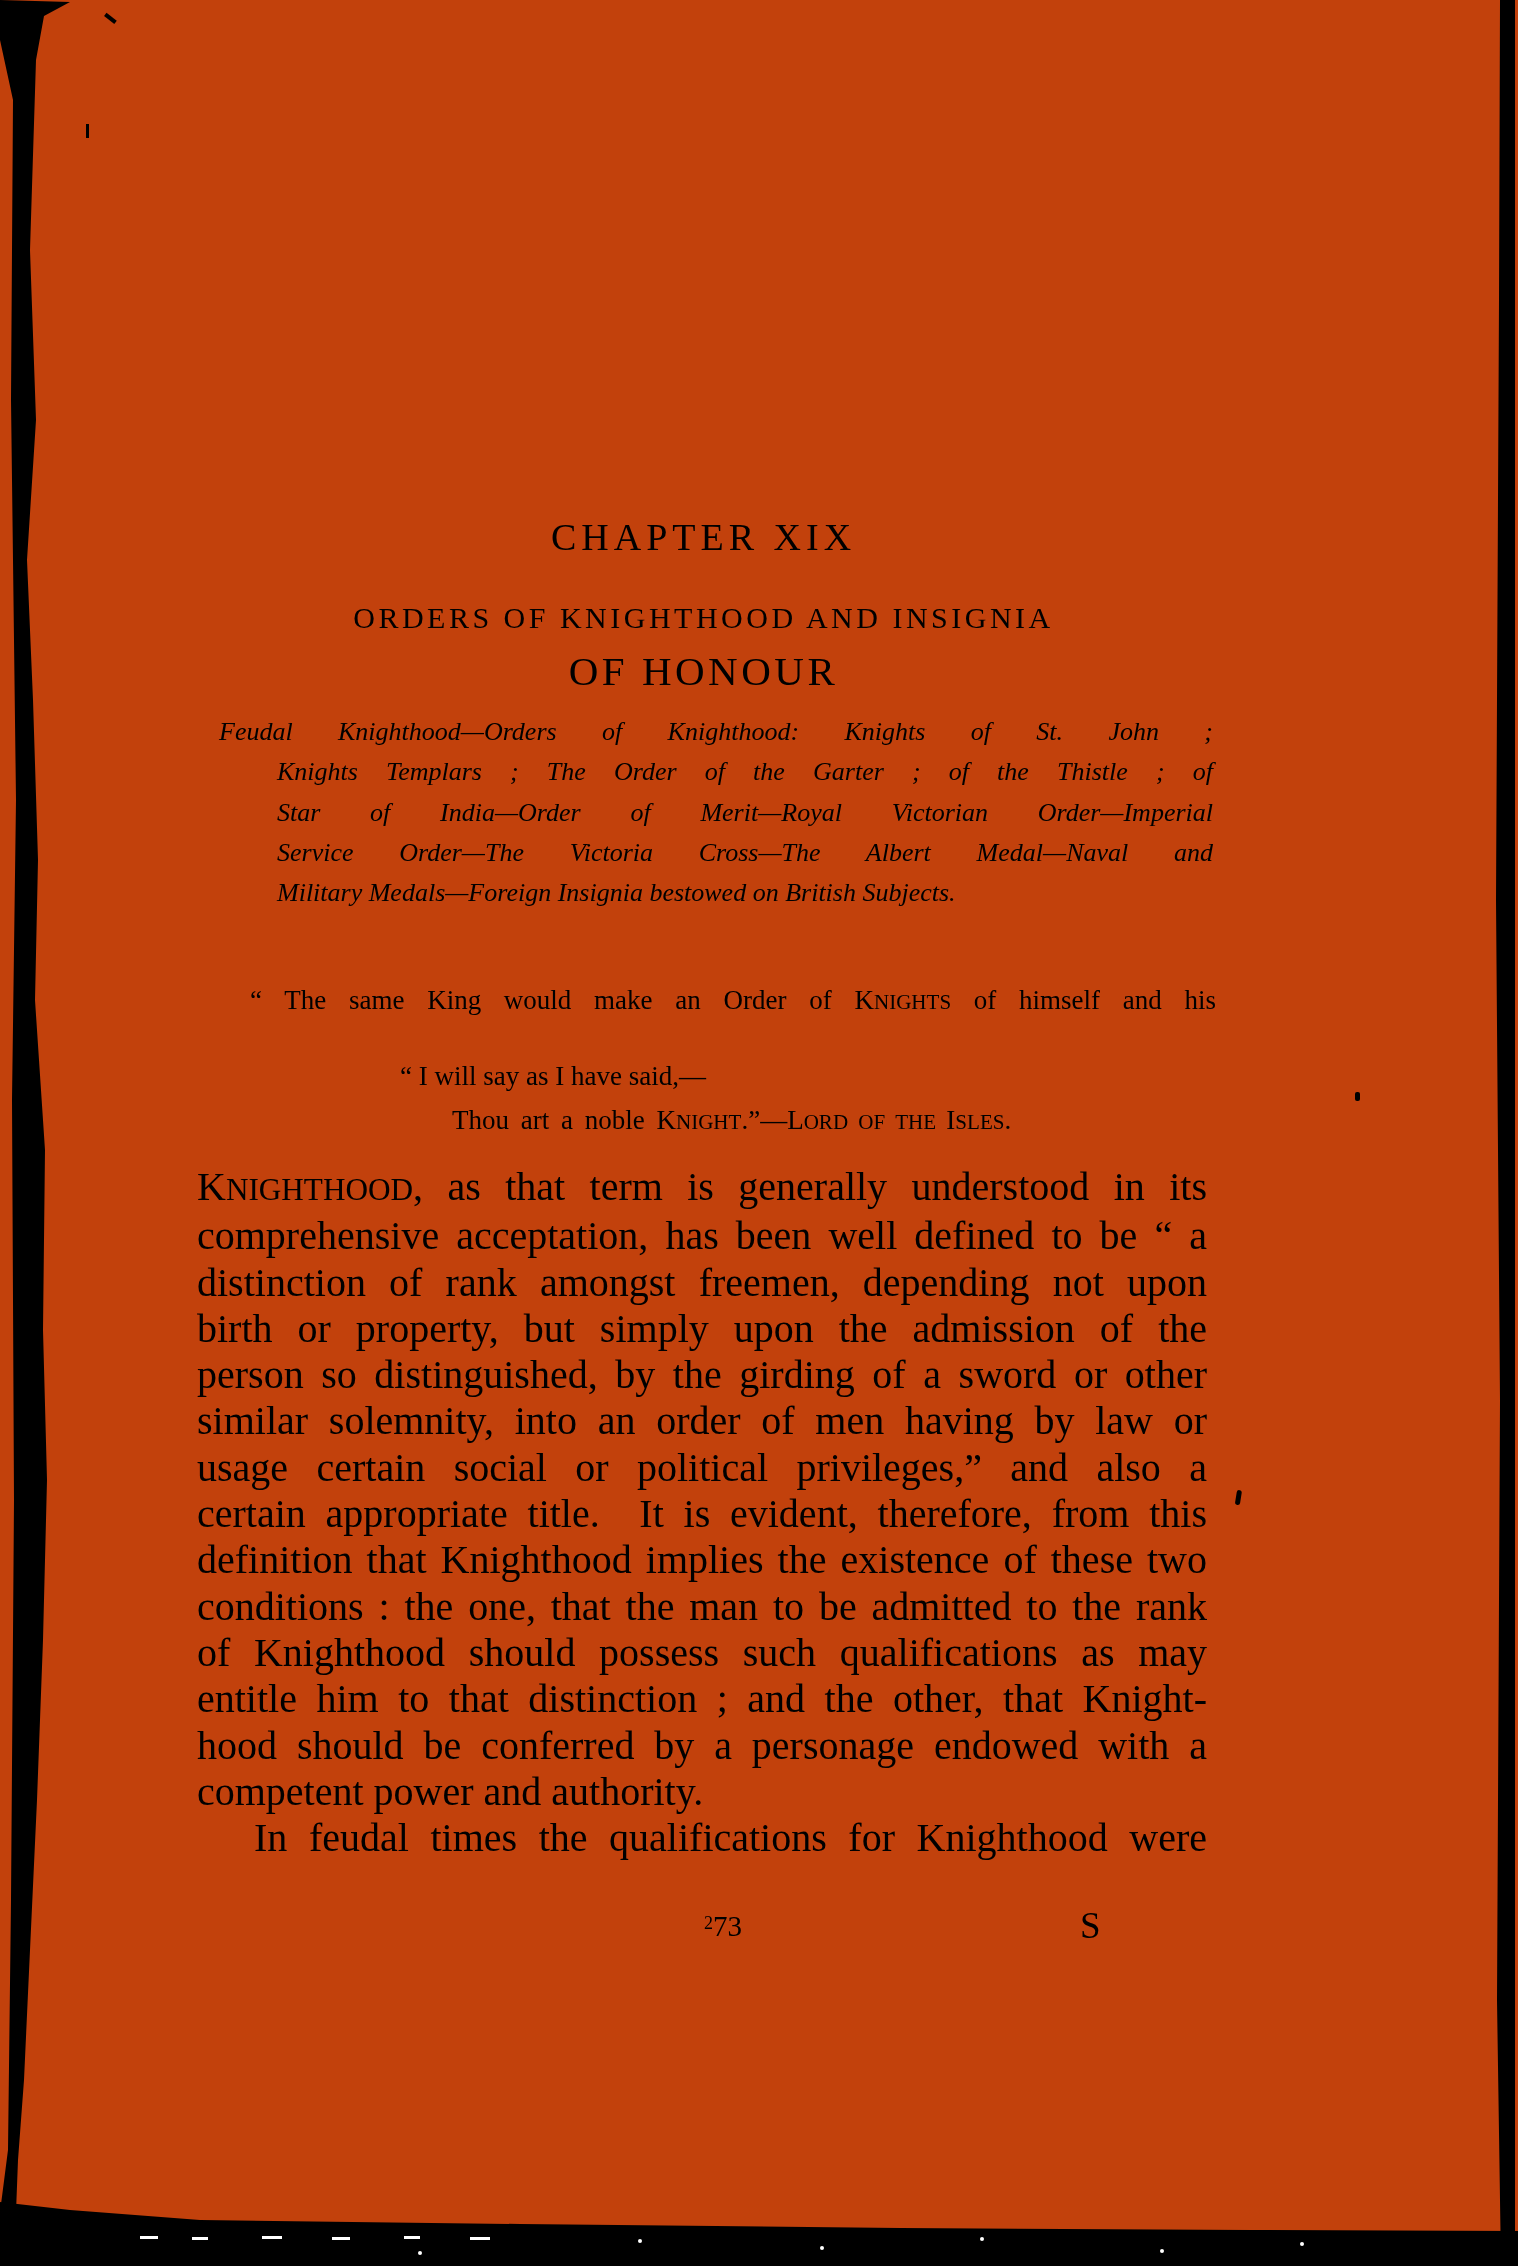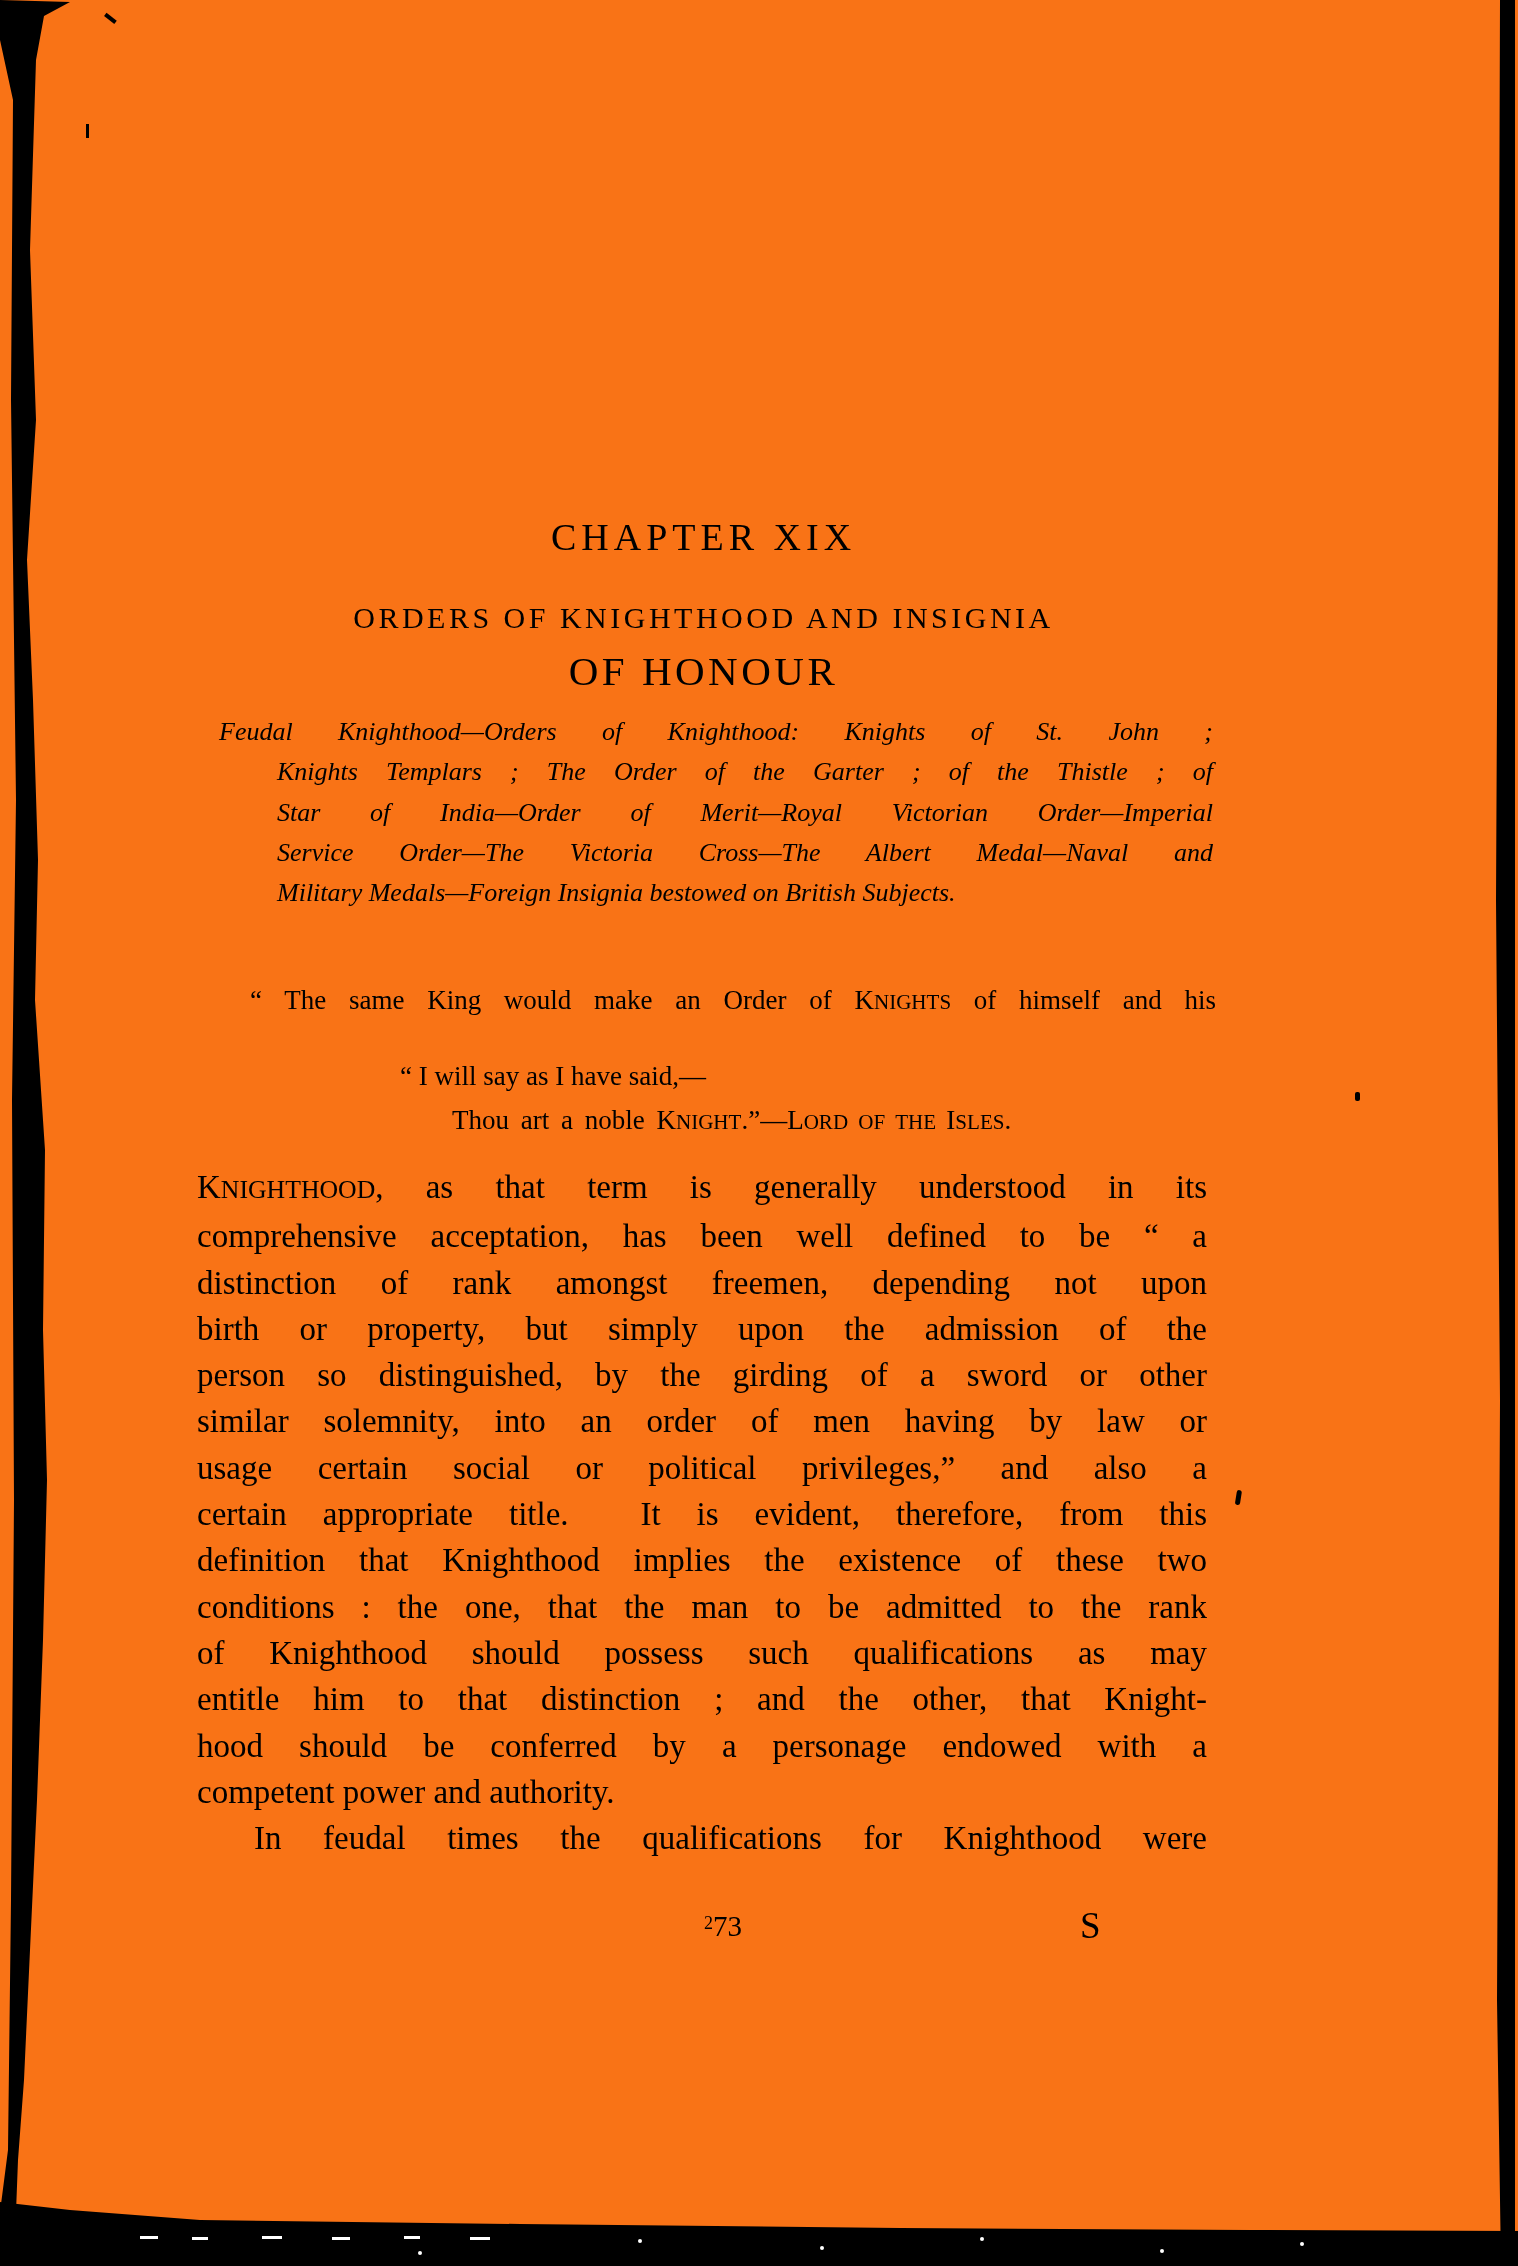--- a/index.html
+++ b/index.html
@@ -19,33 +19,33 @@
   .t2{top:647px;font-size:41px;letter-spacing:3.5px;}
   .summary{top:712px;left:205px;width:1008px;font-size:26px;line-height:40.3px;font-style:italic;}
   .summary > div{text-align:justify;text-align-last:justify;padding-left:72px;}
   .summary > div:first-child{padding-left:14px;}
   .summary > div:last-child{text-align-last:left;}
   .epi{font-size:27px;line-height:1.2;white-space:nowrap;}
   .e1l1{left:250px;top:966px;width:966px;text-align:justify;text-align-last:justify;white-space:normal;margin-top:18px;}
   .e1l2{left:197px;top:1011px;}
   .e2l1{left:400px;top:1060px;}
   .e2l2{left:452px;top:1104px;word-spacing:5px;}
-  .bodytext{top:1164px;left:197px;width:1010px;font-size:33px;line-height:46.3px;}
+  .bodytext{top:1164px;left:197px;width:1010px;font-size:40px;line-height:46.3px;}
   .bodytext > div{text-align:justify;text-align-last:justify;}
   .bodytext > div.nj{text-align-last:left;}
   .bodytext > div.ind{padding-left:57px;}
   .sc{font-size:0.78em;}
   .sup{font-size:0.62em;vertical-align:0.4em;}
   .pagenum{left:704px;top:1910px;font-size:29px;}
   .sig{left:1080px;top:1904px;font-size:37px;}
 </style>
 </head>
 <body>
 
-<div class="page" style="background: #f97316; color: rgb(0, 0, 0);">
+<div class="page" style="background: #c2410c; color: rgb(0, 0, 0);">
 
   <svg class="artifacts" width="1518" height="2266" viewBox="0 0 1518 2266" aria-hidden="true">
 
     <polygon fill="#000" points="
       0,0 70,2 44,16 36,60 30,250 36,420 27,560 33,700 38,860 35,1000 45,1150
       43,1330 47,1480 43,1640 37,1800 30,1950 24,2080 18,2160 16,2212 0,2212
       8,2150 11,1900 14,1500 12,1100 16,800 11,400 13,100 0,40"></polygon>
 
     <polygon fill="#000" points="
       1500,0 1515,0 1515,2266 1501,2266 1497,2000 1500,1400 1496,900 1499,300"></polygon>

